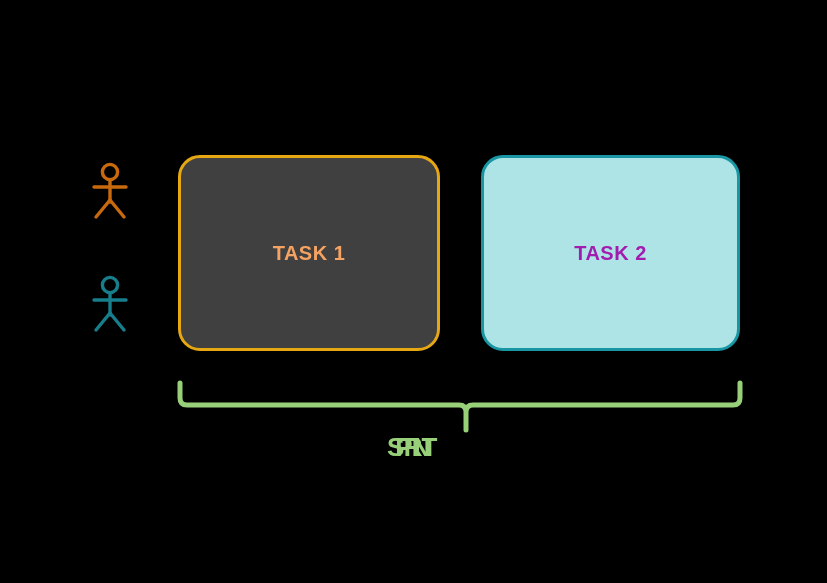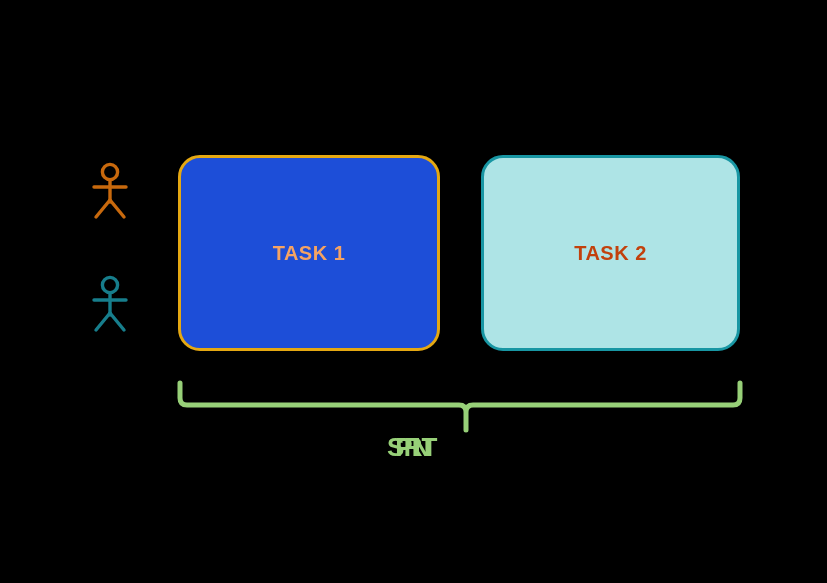--- a/index.html
+++ b/index.html
@@ -45,34 +45,34 @@
     letter-spacing: 0.5px;
     white-space: nowrap;
     user-select: none;
   }
 
   #task-box-1 {
     left: 178px;
     top: 155px;
     width: 262px;
     height: 196px;
-    background: #1d4ed8;
+    background: #404040;
     border: 3px solid #E5A812;
   }
   #task-box-1 .task-label { color: #F5A363; }
 
   #task-box-2 {
     left: 481px;
     top: 155px;
     width: 259px;
     height: 196px;
     background: #AEE4E6;
     border: 3px solid #1896A3;
   }
-  #task-box-2 .task-label { color: #c2410c; }
+  #task-box-2 .task-label { color: #a21caf; }
 
   
   #sprint-bracket {
     position: absolute;
     left: 170px;
     top: 376px;
     width: 580px;
     height: 64px;
   }
   #sprint-bracket svg { display: block; }

